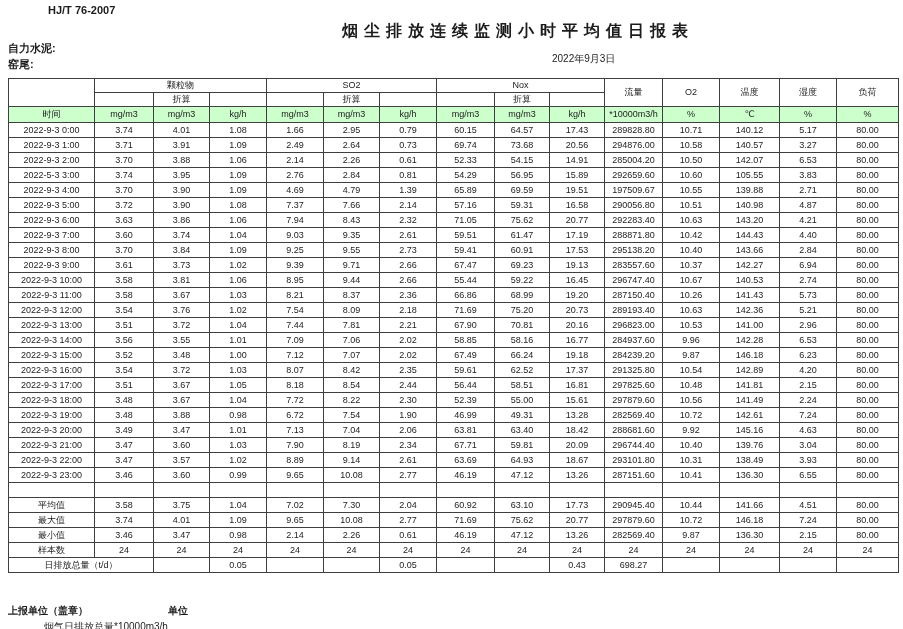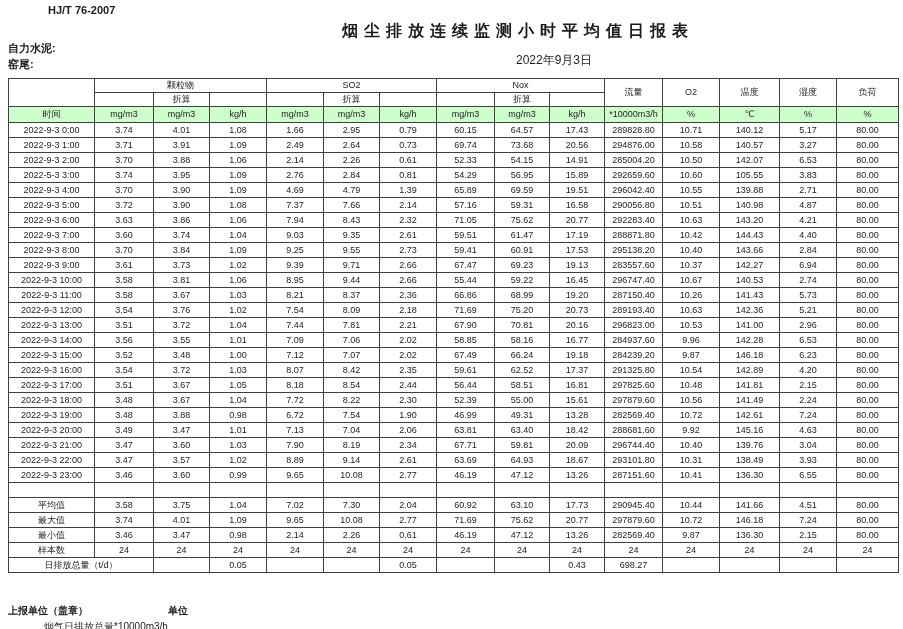--- a/index.html
+++ b/index.html
@@ -5,21 +5,21 @@
   html,body{margin:0;padding:0;}
   body{
     width:903px;height:629px;background:#ffffff;position:relative;
     font-family:"Liberation Sans","DejaVu Sans",sans-serif;color:#1c1c1c;
   }
   .abs{position:absolute;white-space:nowrap;}
   .doc-code{left:8px;top:4px;font-size:11px;font-weight:bold;margin-left:40px;}
   .title{left:342px;top:21px;font-size:16px;font-weight:bold;letter-spacing:6px;}
   .company{left:8px;top:41px;font-size:11px;font-weight:bold;}
   .location{left:8px;top:57px;font-size:11px;font-weight:bold;}
-  .date{left:516px;top:52px;font-size:12px;}
+  .date{left:552px;top:52px;font-size:10px;}
   table.report{
     position:absolute;left:8px;top:78px;width:890px;
     border-collapse:collapse;table-layout:fixed;
   }
   table.report td{
     border:1px solid #3f3f3f;font-size:9px;text-align:center;
     padding:0 1px;height:14px;line-height:14px;overflow:hidden;white-space:nowrap;
   }
   thead tr.grp td, thead tr.sub td{height:13px;line-height:13px;}
   tr.units td{background:#ccffcc;height:15px;line-height:15px;}
@@ -169,21 +169,21 @@
         <td>2022-9-3 4:00</td>
         <td>3.70</td>
         <td>3.90</td>
         <td>1.09</td>
         <td>4.69</td>
         <td>4.79</td>
         <td>1.39</td>
         <td>65.89</td>
         <td>69.59</td>
         <td>19.51</td>
-        <td>296042.40</td>
+        <td>197509.67</td>
         <td>10.55</td>
         <td>139.88</td>
         <td>2.71</td>
         <td>80.00</td>
       </tr>
       <tr>
         <td>2022-9-3 5:00</td>
         <td>3.72</td>
         <td>3.90</td>
         <td>1.08</td>

